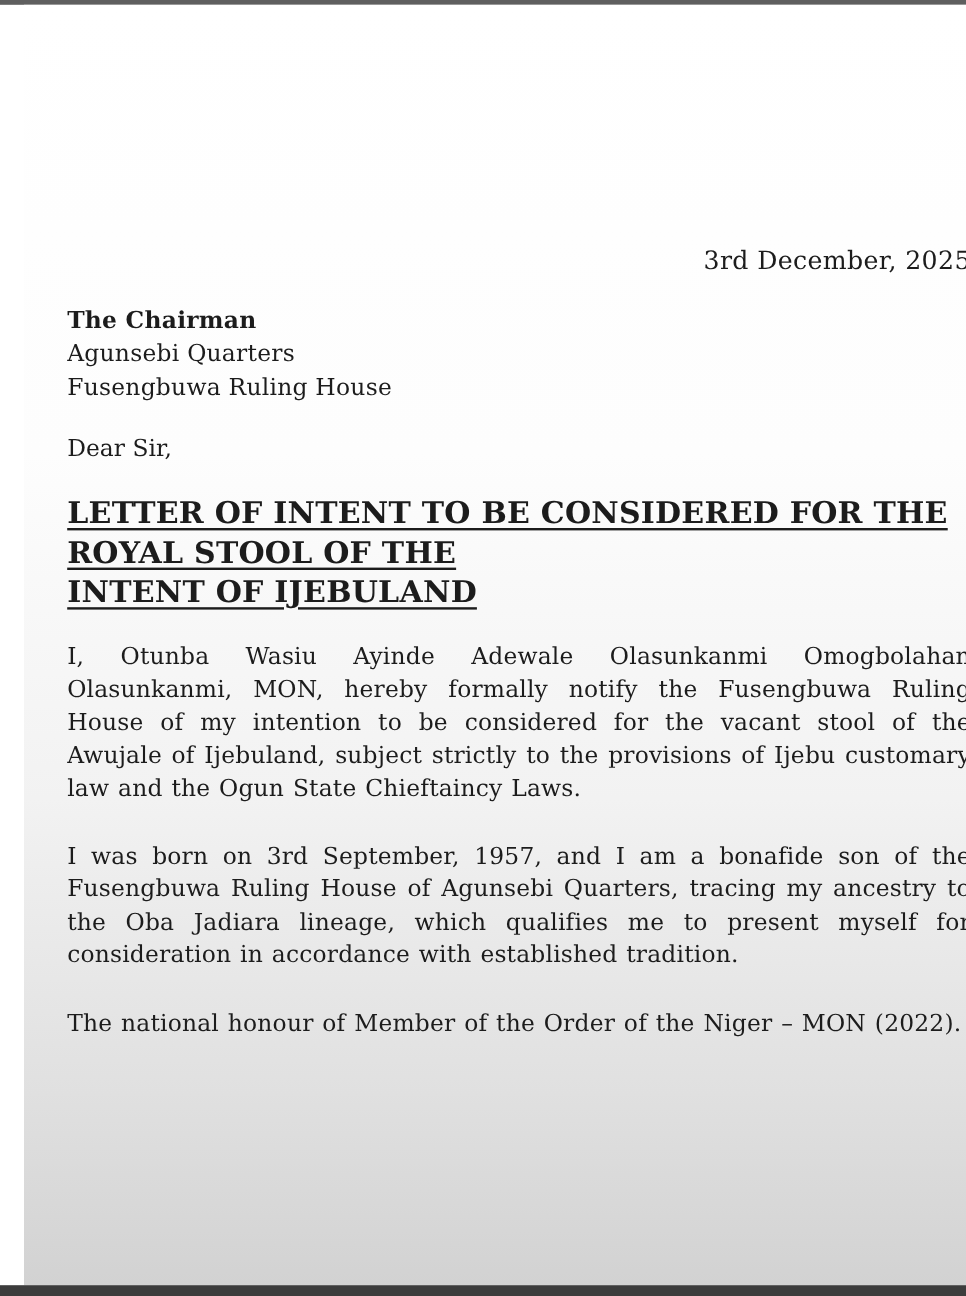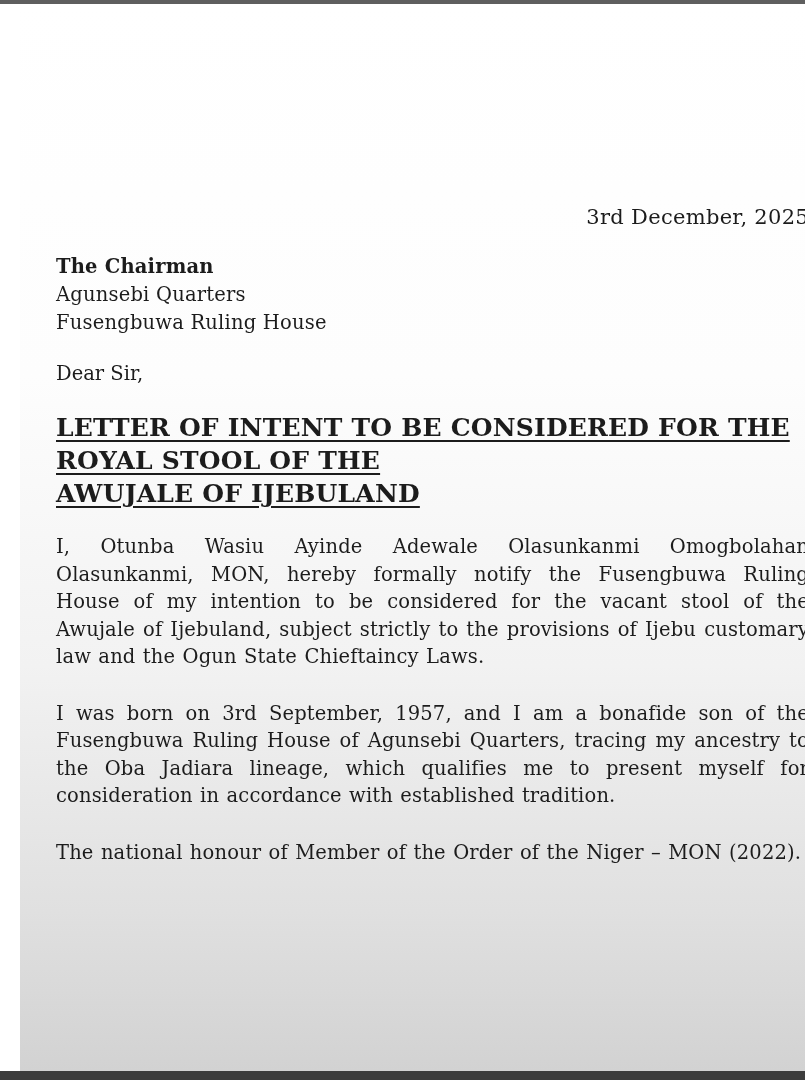--- a/index.html
+++ b/index.html
@@ -90,21 +90,21 @@
   <div class="recipient-block">
     <div class="recipient-line bold">The Chairman</div>
     <div class="recipient-line">Agunsebi Quarters</div>
     <div class="recipient-line">Fusengbuwa Ruling House</div>
   </div>
 
   <div class="salutation">Dear Sir,</div>
 
   <div class="subject-heading">
     <div><span class="u">LETTER OF INTENT TO BE CONSIDERED FOR THE ROYAL STOOL OF THE</span></div>
-    <div><span class="u">AWUJALE OF IJEBULAND</span></div>
+    <div><span class="u">INTENT OF IJEBULAND</span></div>
   </div>
 
   <div class="paragraphs">
     <p class="body-paragraph">I, Otunba Wasiu Ayinde Adewale Olasunkanmi Omogbolahan Olasunkanmi, MON, hereby formally notify the Fusengbuwa Ruling House of my intention to be considered for the vacant stool of the Awujale of Ijebuland, subject strictly to the provisions of Ijebu customary law and the Ogun State Chieftaincy Laws.</p>
     <p class="body-paragraph">I was born on 3rd September, 1957, and I am a bonafide son of the Fusengbuwa Ruling House of Agunsebi Quarters, tracing my ancestry to the Oba Jadiara lineage, which qualifies me to present myself for consideration in accordance with established tradition.</p>
     <p class="body-paragraph">The national honour of Member of the Order of the Niger – MON (2022).</p>
 
   </div>
 
 </div>

